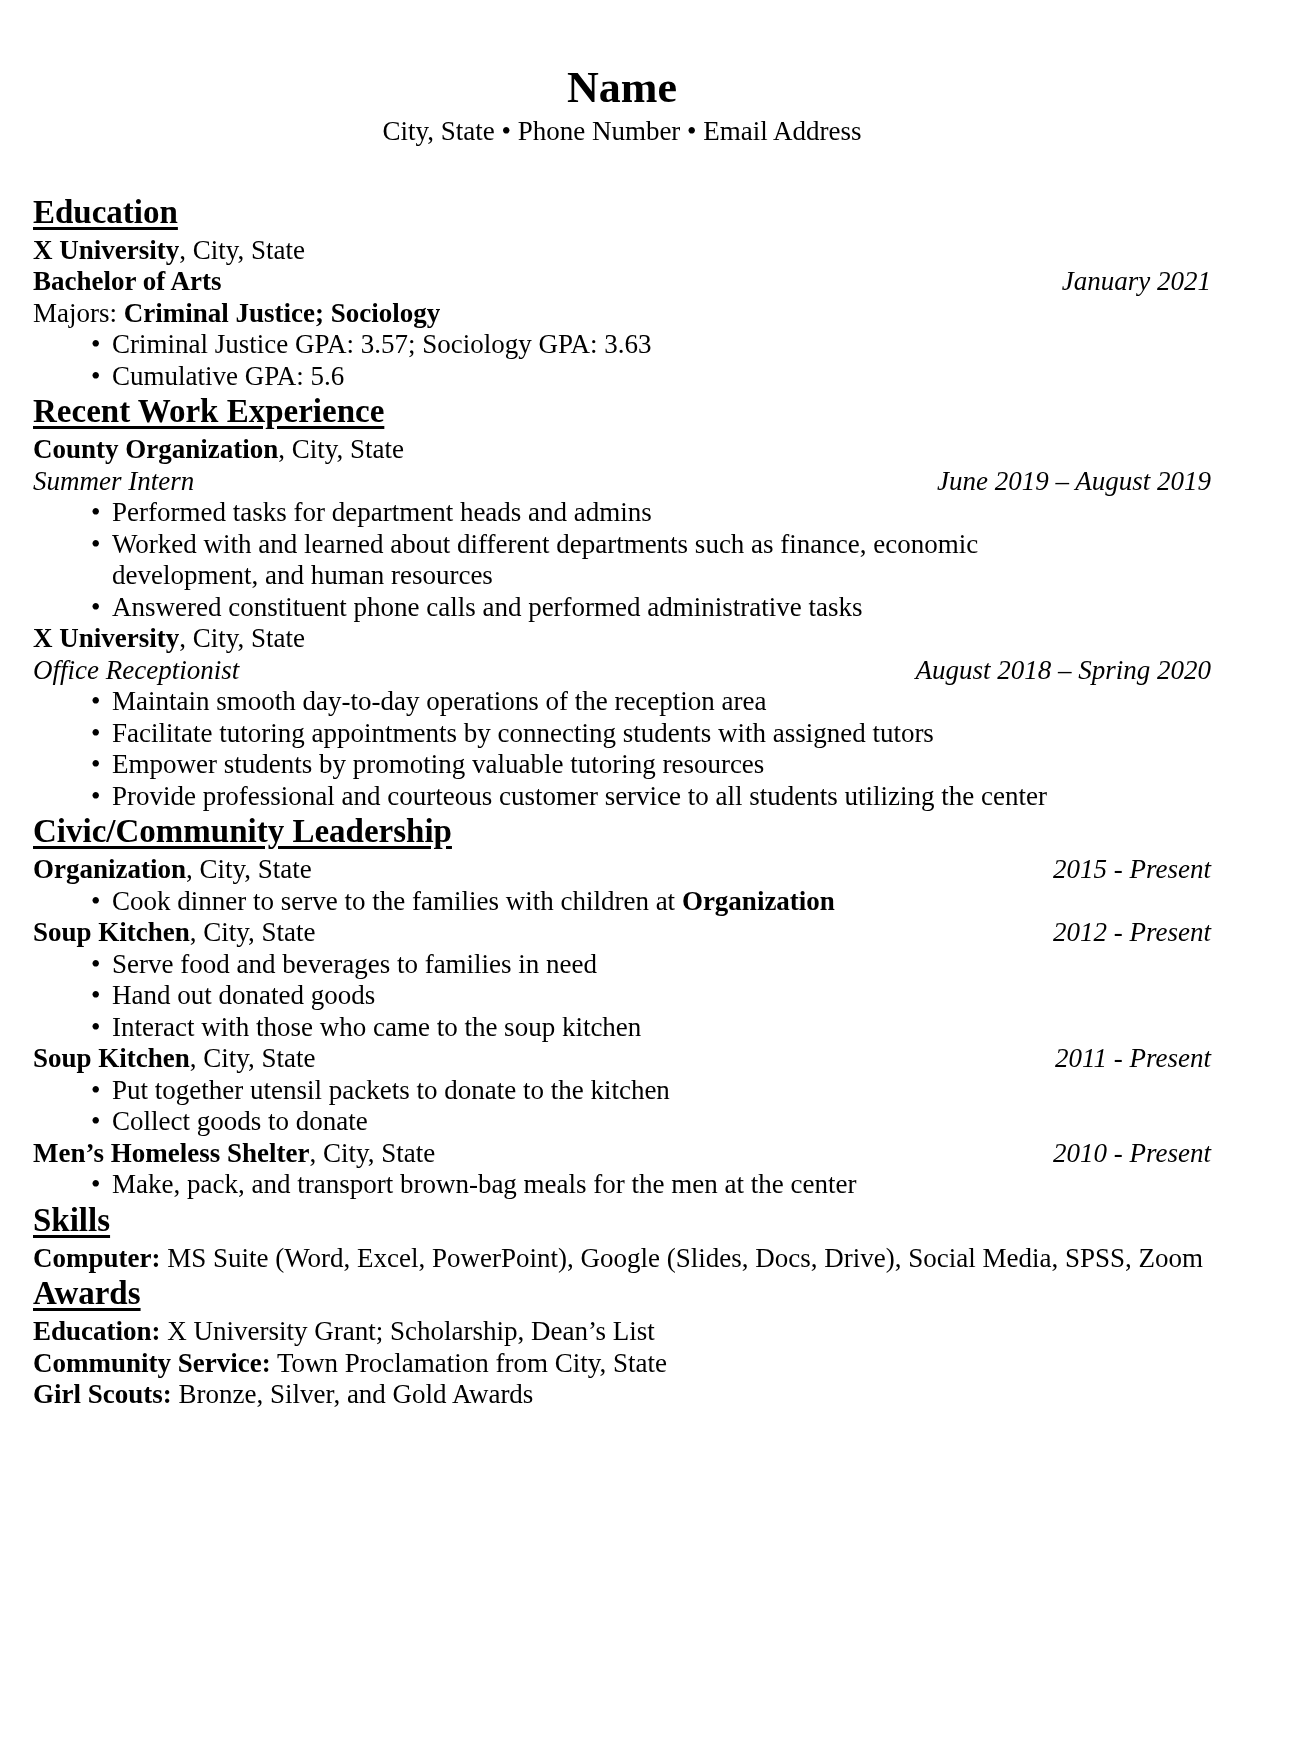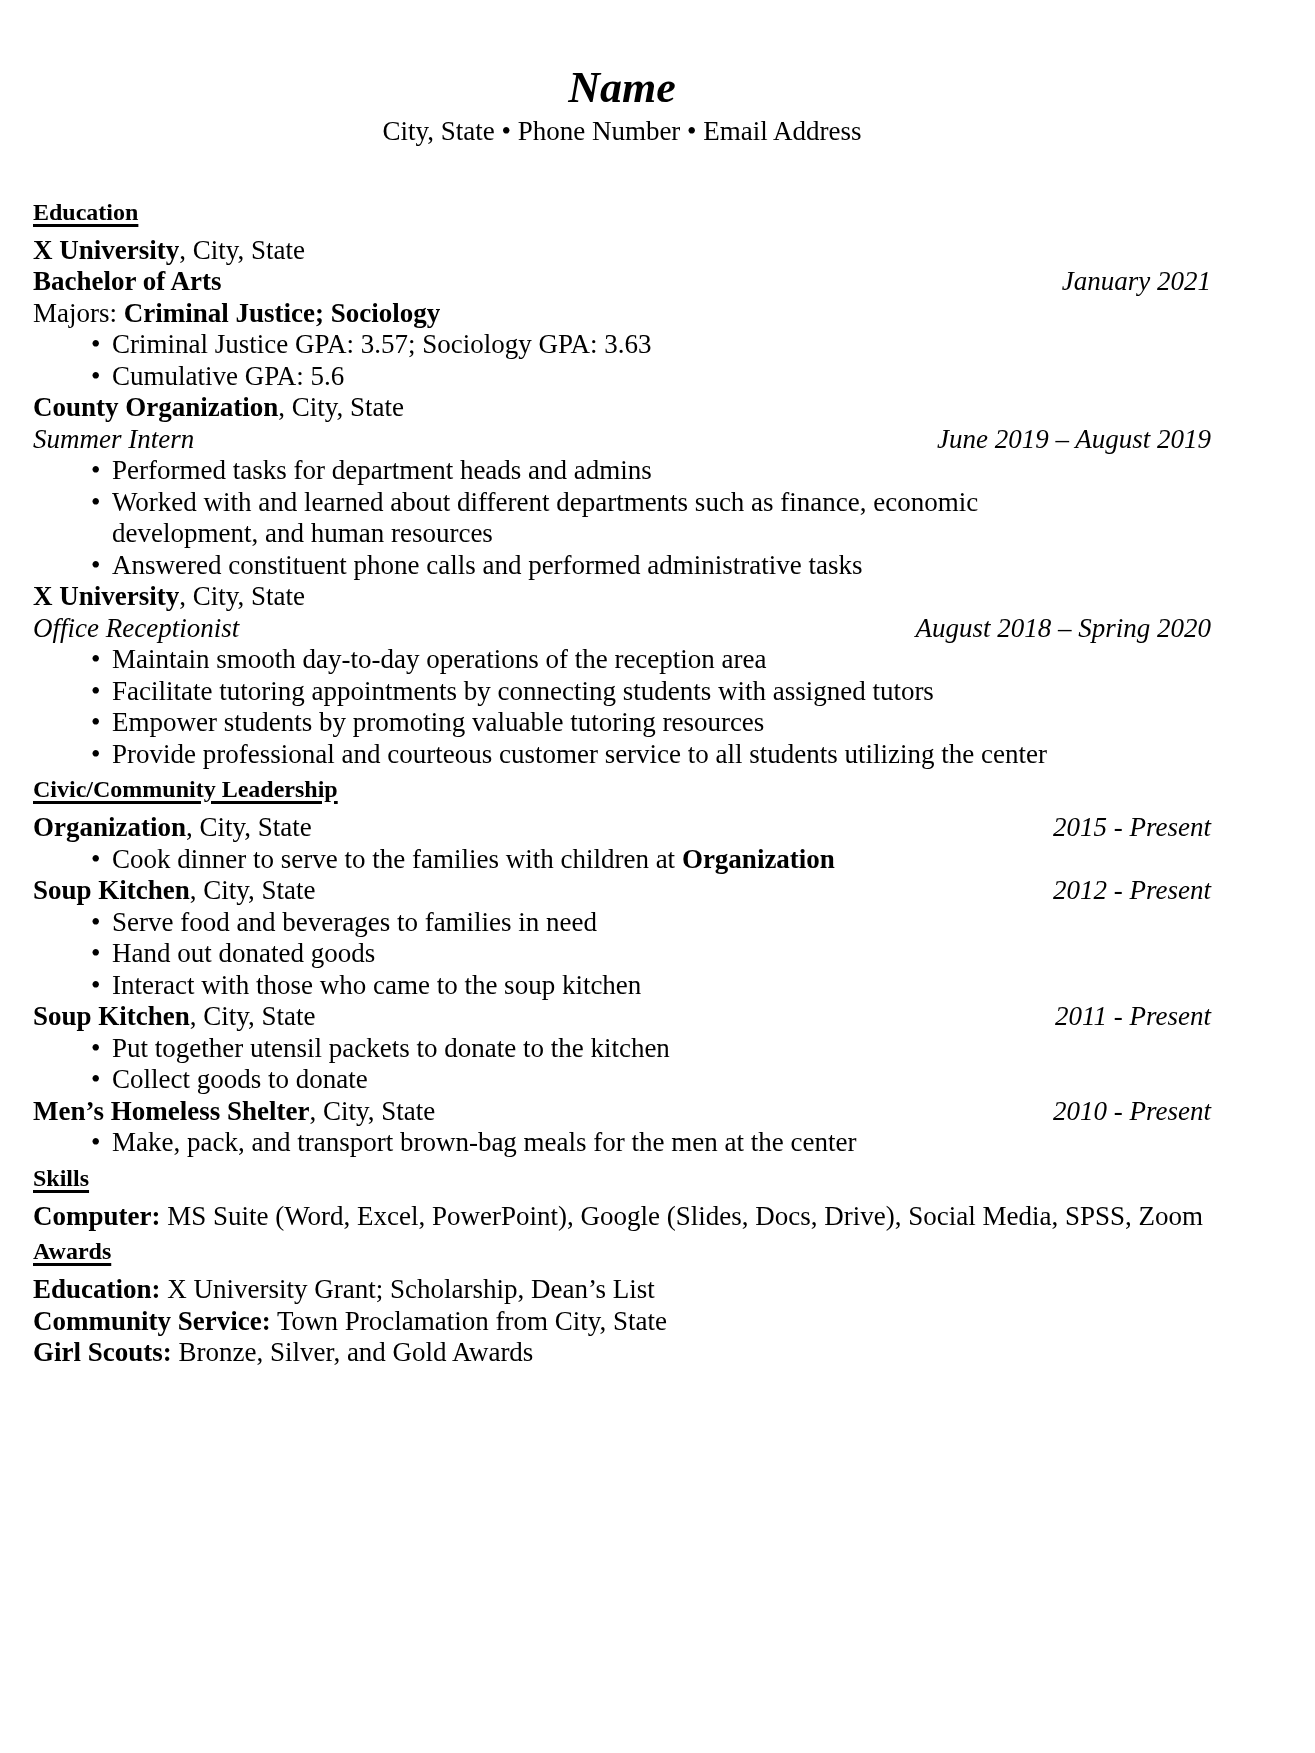--- a/index.html
+++ b/index.html
@@ -14,25 +14,25 @@
     line-height: 31.5px;
   }
   .page {
     width: 100%;
     height: 100%;
     padding: 62px 104px 40px 33px;
     overflow: hidden;
   }
   
   .rheader { text-align: center; margin-bottom: 46px; }
-  .rname { font-size: 44px; line-height: 52px; font-weight: bold; font-style: italic; }
+  .rname { font-size: 44px; line-height: 52px; font-weight: bold; }
   .rcontact { margin-top: 2px; }
   
   .sec {
-    font-size: 24px;
+    font-size: 33px;
     line-height: 36px;
     font-weight: bold;
     margin: 1px 0 5px 0;
   }
   .sec .u {
     text-decoration: underline;
     text-decoration-thickness: 2.5px;
     text-underline-offset: 4px;
   }
   
@@ -73,20 +73,21 @@
       <span class="date">January 2021</span>
     </div>
     <div class="line"><span>Majors: </span><b>Criminal Justice; Sociology</b></div>
     <ul>
       <li>Criminal Justice GPA: 3.57; Sociology GPA: 3.63</li>
       <li>Cumulative GPA: 5.6</li>
     </ul>
   </div>
 
   <div>
+    <div class="sec"><span class="u">Recent Work Experience</span></div>
 
     <div>
       <div class="line"><b>County Organization</b><span>, City, State</span></div>
       <div class="row">
         <span class="left role">Summer Intern</span>
         <span class="date">June 2019 – August 2019</span>
       </div>
       <ul>
         <li>Performed tasks for department heads and admins</li>
         <li>Worked with and learned about different departments such as finance, economic development, and human resources</li>

